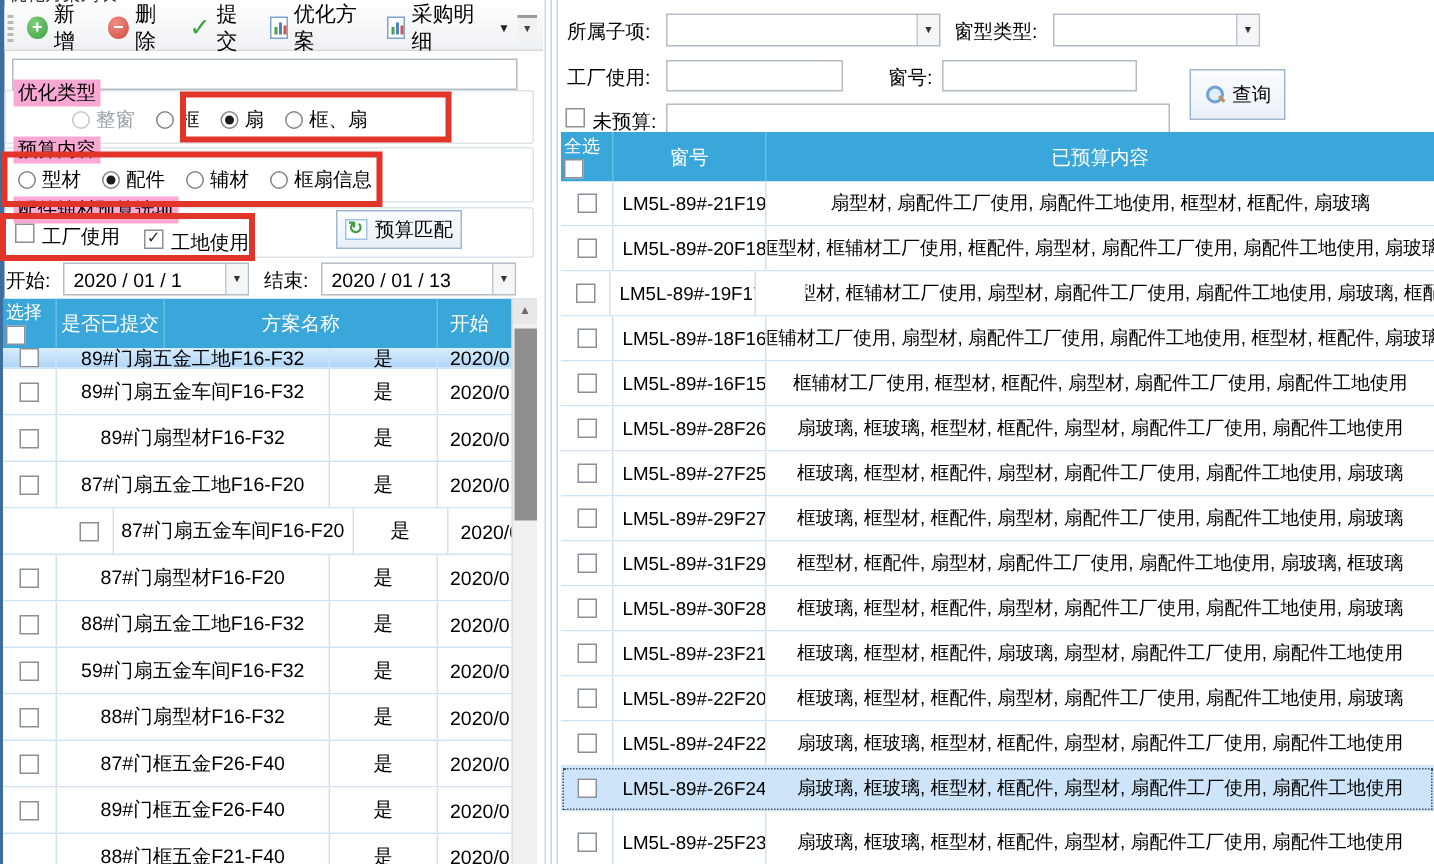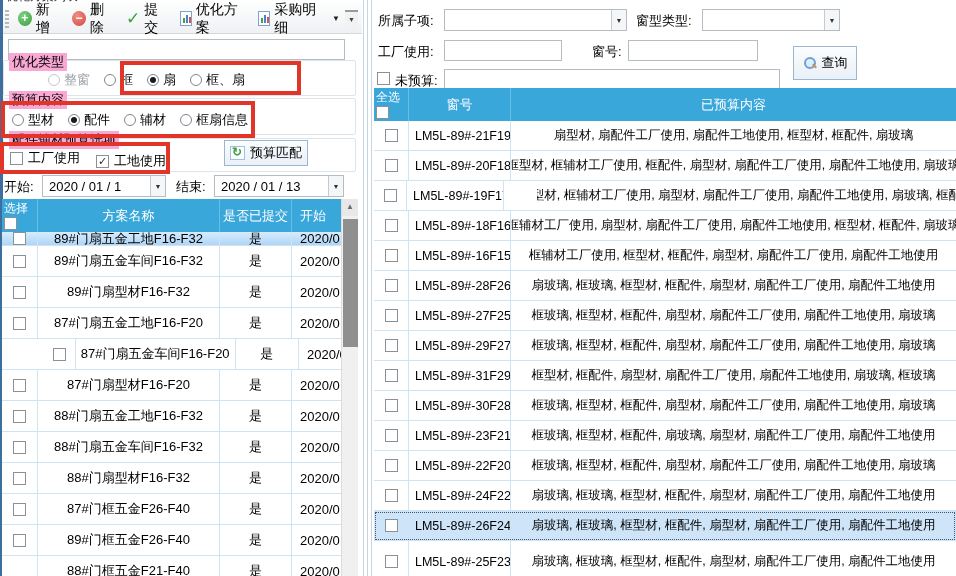--- a/index.html
+++ b/index.html
@@ -39,21 +39,21 @@
   
   .gbox { position:absolute; border:1px solid #dde4ea; border-radius:2px; }
   .gbox > .glabel { position:absolute; top:-8px; left:5px; background:#f9a8d4; padding:0 3px; font-size:13px; }
   .radio-item { display:inline-flex; align-items:center; gap:4px; margin-right:14px; }
   .radio { width:12px; height:12px; border:1px solid #7f868c; border-radius:50%; background:#fff; position:relative; }
   .radio.on::after { content:""; position:absolute; left:2px; top:2px; width:6px; height:6px; border-radius:50%; background:#1c1c1c; }
   .radio-item.disabled .radio { border-color:#c3c8cd; }
   .radio-item.disabled .radio-label { color:#9aa1a8; }
   .cb { width:13px; height:13px; border:1px solid #8a9097; background:#fff; display:inline-block;
     text-align:center; line-height:11px; font-size:11px; color:#2b2b2b; }
-  .chk-item { display:inline-flex; align-items:center; gap:5px; margin-right:16px; }
+  .chk-item { display:inline-flex; align-items:flex-start; gap:5px; margin-right:16px; }
 
   
   .red-rect { position:absolute; border:4px solid #e2352a; z-index:30; pointer-events:none; }
 
   
   .winbtn { position:absolute; display:flex; align-items:center; justify-content:center; gap:5px;
     background:linear-gradient(180deg,#fbfdfe,#e9f0f7); border:1px solid #9fb6cf; font-size:13px; }
   .icn-refresh { position:relative; width:15px; height:14px; background:#fff; border:1px solid #9ec3e2; }
   .icn-refresh::after { content:"\21bb"; position:absolute; left:1px; top:-2px; color:#3f9e43; font-size:12px; font-weight:bold; }
   .icn-mag { position:relative; width:14px; height:14px; }
@@ -201,22 +201,22 @@
     <span class="dval">2020 / 01 / 13</span>
     <span class="dropbtn">▼</span>
   </div>
 
   <div class="tbl" style="left:2px;top:199px;width:356px;height:377px;">
     <div class="thead" style="height:33px;text-align:center;">
       <div class="th two" style="width:36px;">
         <span style="font-size:12px;">选择</span>
         <span class="cb"></span>
       </div>
+      <div class="th" style="width:72px;">是否已提交</div>
       <div class="th" style="width:182px;">方案名称</div>
-      <div class="th" style="width:72px;">是否已提交</div>
       <div class="th" style="width:66px;justify-content:flex-start;padding-left:8px;">开始</div>
     </div>
     <div id="left-rows">
         <div class="trow sel-l" style="height: 14px;">
           <div class="td c" style="width: 36px;">
             <span class="cb"></span>
           </div>
           <div class="td c" style="width: 182px;">89#门扇五金工地F16-F32</div>
           <div class="td c" style="width: 72px;">是</div>
           <div class="td" style="width: 66px; padding-left: 8px;">2020/0</div>
@@ -266,21 +266,21 @@
             <span class="cb"></span>
           </div>
           <div class="td c" style="width: 182px;">88#门扇五金工地F16-F32</div>
           <div class="td c" style="width: 72px;">是</div>
           <div class="td" style="width: 66px; padding-left: 8px;">2020/0</div>
         </div>
         <div class="trow" style="height: 31px;">
           <div class="td c" style="width: 36px;">
             <span class="cb"></span>
           </div>
-          <div class="td c" style="width: 182px;">88#门扇五金车间F16-F32</div>
+          <div class="td c" style="width: 182px;">59#门扇五金车间F16-F32</div>
           <div class="td c" style="width: 72px;">是</div>
           <div class="td" style="width: 66px; padding-left: 8px;">2020/0</div>
         </div>
         <div class="trow" style="height: 31px;">
           <div class="td c" style="width: 36px;">
             <span class="cb"></span>
           </div>
           <div class="td c" style="width: 182px;">88#门扇型材F16-F32</div>
           <div class="td c" style="width: 72px;">是</div>
           <div class="td" style="width: 66px; padding-left: 8px;">2020/0</div>

